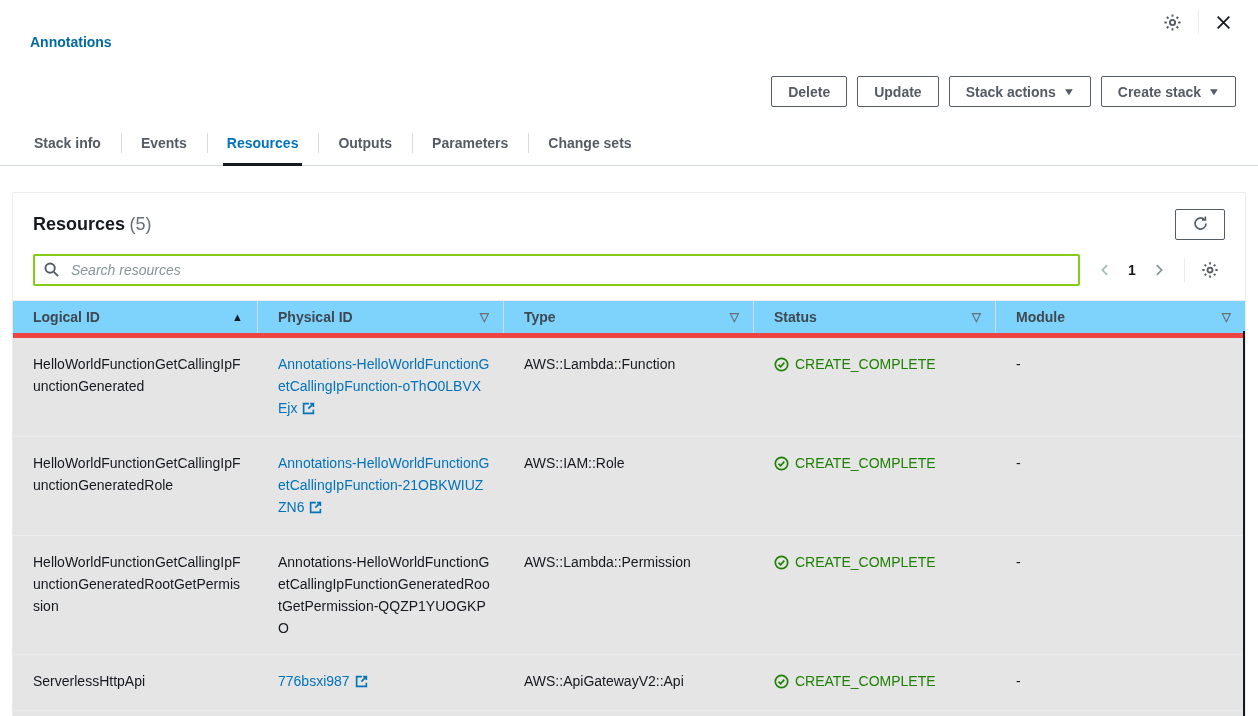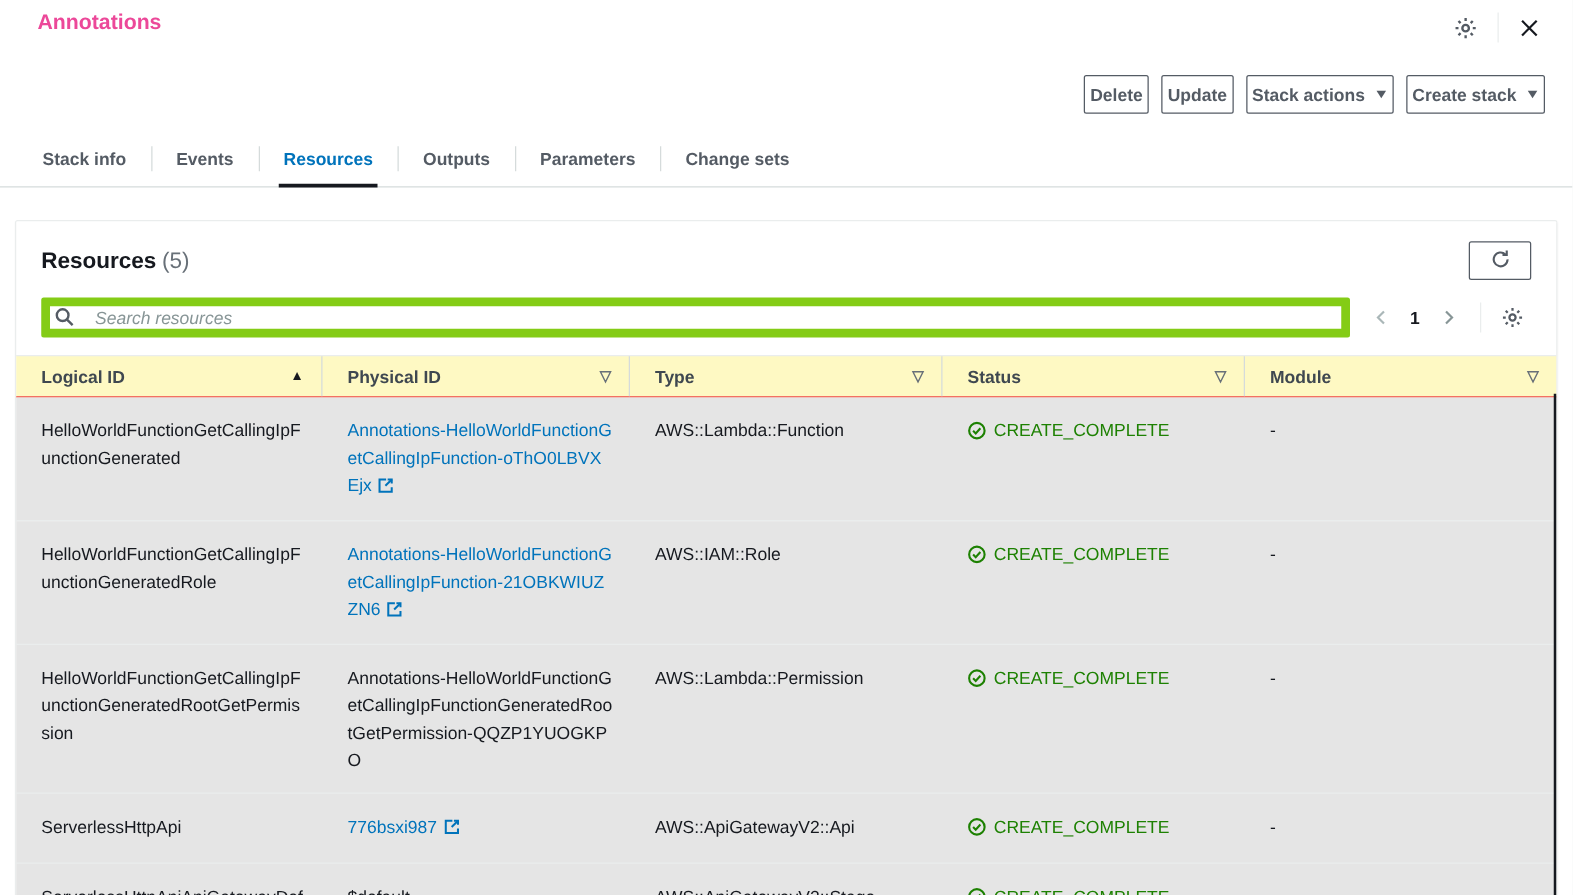--- a/index.html
+++ b/index.html
@@ -2,30 +2,30 @@
 <html><head>
 <meta charset="utf-8">
 <style>
   * { margin: 0; padding: 0; box-sizing: border-box; }
   html, body { width: 1258px; height: 716px; overflow: hidden; background: #ffffff;
     font-family: "Liberation Sans", sans-serif; color: #16191f; }
 
   
   .titlebar { display: flex; justify-content: space-between; align-items: flex-start;
     padding: 6px 24px 0 30px; }
-  .page-title { font-size: 17px; font-weight: 700; color: #ec4899; padding-top: 2px; }
+  .page-title { font-size: 14px; font-weight: 700; color: #0369a1; padding-top: 2px; margin-top: 26px; }
   .titlebar-icons { display: flex; align-items: center; gap: 14px; padding-top: 4px; }
   .icon-btn { background: none; border: none; cursor: pointer; color: #545b64;
     display: flex; align-items: center; justify-content: center; padding: 2px; }
   .v-divider { width: 1px; height: 24px; background: #eaeded; }
 
   
   .actions { display: flex; justify-content: flex-end; gap: 10px; padding: 26px 22px 0 0; }
   .aws-btn { background: #ffffff; border: 1px solid #545b64; border-radius: 2px;
-    color: #545b64; font-weight: 700; font-size: 14px; padding: 6px 4px; height: 31px;
+    color: #545b64; font-weight: 700; font-size: 14px; padding: 6px 16px; height: 31px;
     display: flex; align-items: center; gap: 8px; cursor: pointer;
     font-family: "Liberation Sans", sans-serif; }
   .caret { font-size: 10px; color: #545b64; transform: scaleX(1.3); }
 
   
   .tabs { display: flex; align-items: flex-start; margin-top: 18px; padding-left: 14px;
     border-bottom: 1px solid #d5dbdb; }
   .tab { position: relative; padding: 10px 20px 14px 20px; font-size: 14px; font-weight: 700;
     color: #545b64; cursor: pointer; white-space: nowrap; }
   .tab + .tab::before { content: ""; position: absolute; left: 0; top: 8px; bottom: 12px;
@@ -42,35 +42,35 @@
     padding: 16px 20px 12px 20px; }
   .panel-title { font-size: 18px; font-weight: 700; color: #16191f; }
   .panel-count { font-size: 18px; font-weight: 400; color: #687078; }
   .refresh-btn { background: #fff; border: 1px solid #545b64; border-radius: 2px;
     width: 50px; height: 31px; display: flex; align-items: center; justify-content: center;
     cursor: pointer; color: #545b64; }
 
   
   .toolbar { display: flex; align-items: center; padding: 2px 20px 14px 20px; }
   .search-wrap { position: relative; width: 1047px; }
-  .search-input { width: 100%; height: 32px; border: 7px solid #84cc16; border-radius: 2px;
+  .search-input { width: 100%; height: 32px; border: 2px solid #84cc16; border-radius: 2px;
     padding: 0 10px 0 36px; font-size: 14px; font-style: italic; color: #16191f;
     font-family: "Liberation Sans", sans-serif; outline: none; }
   .search-input::placeholder { color: #879596; font-style: italic; }
   .search-icon { position: absolute; left: 10px; top: 7px; color: #545b64; }
   .pager { display: flex; align-items: center; margin-left: 14px; gap: 4px; }
   .pager-btn { background: none; border: none; cursor: pointer; padding: 2px 4px;
     display: flex; align-items: center; }
   .page-num { font-size: 14px; font-weight: 700; color: #16191f; padding: 0 8px; }
   .pager .v-divider { margin: 0 10px; }
 
   
   .tbl { position: relative; }
   .tbl-header { display: grid; grid-template-columns: 245px 246px 250px 242px 1fr;
-    background: #fef9c3; border-top: 1px solid #eaeded; border-bottom: 1px solid #ef4444; }
+    background: #7dd3fc; border-top: 1px solid #eaeded; border-bottom: 5px solid #ef4444; }
   .th { display: flex; align-items: center; justify-content: space-between;
     padding: 8px 14px 8px 20px; font-size: 14px; font-weight: 700; color: #3f4850;
     border-right: 1px solid #d5dbdb; cursor: pointer; }
   .th:last-child { border-right: none; }
   .sort-asc { font-size: 11px; color: #16191f; }
   .filter-tri { font-size: 12px; color: #687078; }
 
   .tbl-body .tr { display: grid; grid-template-columns: 245px 246px 250px 242px 1fr;
     border-bottom: 1px solid #eaeded; background: #e5e5e5; }
   .td { padding: 15px 14px 15px 20px; font-size: 14px; line-height: 22px; color: #16191f; }

